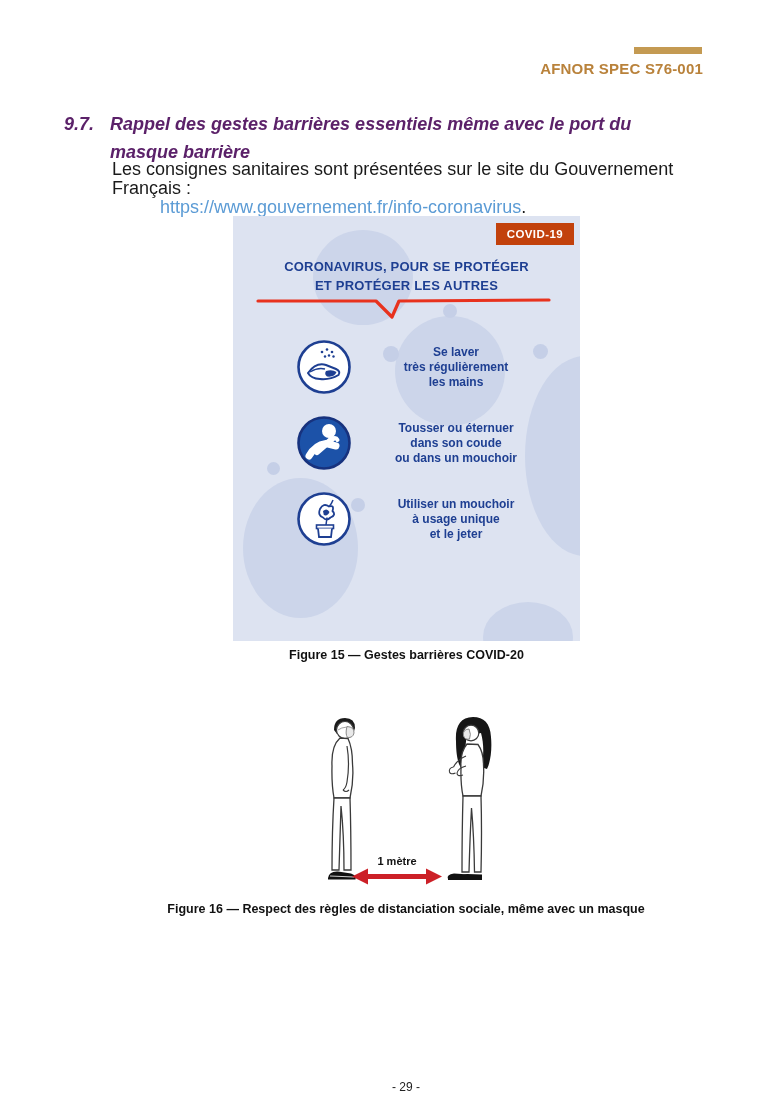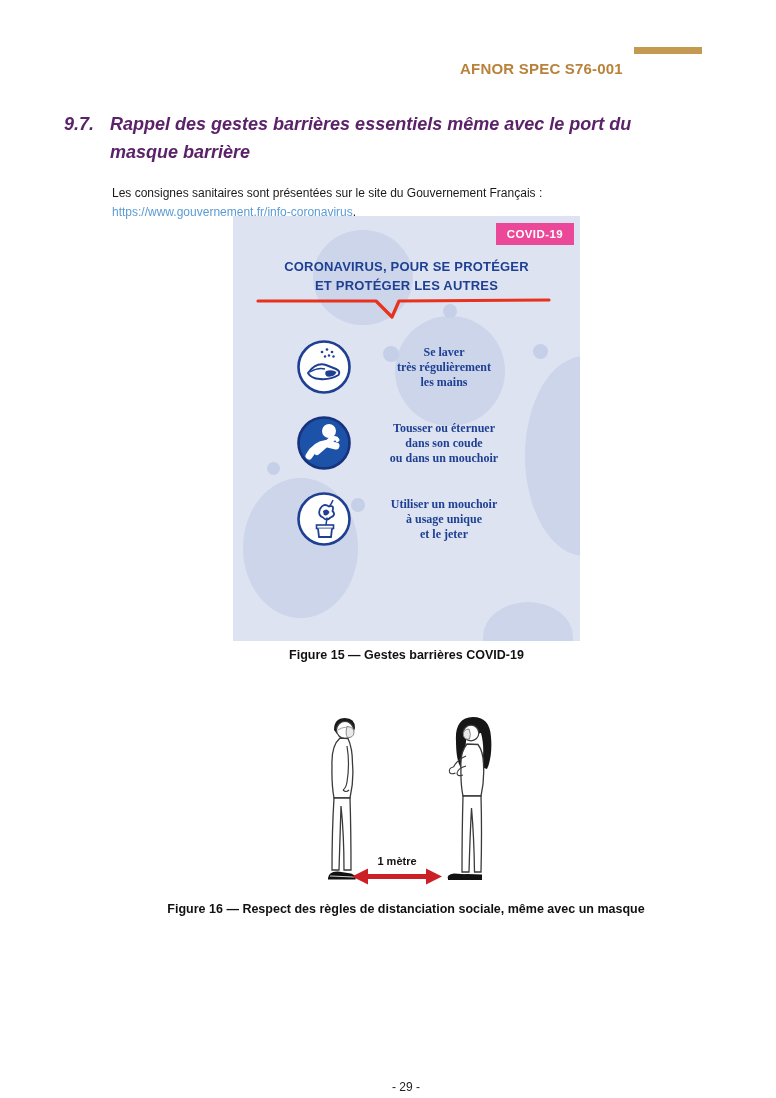--- a/index.html
+++ b/index.html
@@ -6,61 +6,61 @@
   html, body { background: #ffffff; }
   body {
     width: 776px; height: 1098px; position: relative; overflow: hidden;
     font-family: "Liberation Sans", sans-serif; color: #1a1a1a;
   }
   .abs { position: absolute; }
 
   
   .gold-bar { left: 634px; top: 47px; width: 68px; height: 7px; background: #c49a52; }
   .spec-label {
-    left: 380px; top: 60px; width: 323px; text-align: center;
+    left: 380px; top: 60px; width: 323px; text-align: right;
     font-size: 15px; font-weight: bold; color: #b9823b; letter-spacing: .2px;
   }
 
   
   .section-heading { left: 64px; top: 110px; width: 640px; display: flex; font-style: italic; }
   .section-number {
     font-size: 18px; font-weight: bold; color: #5b2169; width: 46px; flex: 0 0 46px;
     line-height: 28px;
   }
   .section-title {
     font-size: 18px; font-weight: bold; color: #5b2169; line-height: 28px; width: 578px;
   }
 
   
-  .body-par { left: 112px; top: 184px; width: 600px; font-size: 12px; line-height: 19px; color: #1a1a1a; }
-  .gov-link { color: #5b9bd5; text-decoration: none; }
+  .body-par { left: 112px; top: 160px; width: 600px; font-size: 18px; line-height: 19px; color: #1a1a1a; }
+  .gov-link { color: #5b9bd5; text-decoration: none; margin-left: 48px; }
   .link-suffix { color: #1a1a1a; }
 
   
   .poster {
     left: 233px; top: 216px; width: 347px; height: 425px;
     background: #dde3f1; overflow: hidden;
   }
   .vwm { position: absolute; border-radius: 50%; background: #ccd5ea; }
   .vwm-dot { position: absolute; border-radius: 50%; background: #c5cfe7; }
   .covid-badge {
-    position: absolute; top: 7px; right: 6px; background: #ec4899; color: #ffffff;
+    position: absolute; top: 7px; right: 6px; background: #c2410c; color: #ffffff;
     font-size: 11.5px; font-weight: bold; padding: 5px 11px; letter-spacing: .4px;
   }
   .poster-title {
     position: absolute; top: 41px; left: 0; width: 100%; text-align: center;
     color: #1e3f92; font-weight: bold; font-size: 13px; line-height: 19px; letter-spacing: .2px;
   }
   .speech-line { position: absolute; top: 80px; left: 0; }
   .poster-row { position: absolute; left: 0; width: 100%; height: 62px; }
   .row-1 { top: 120px; } .row-2 { top: 196px; } .row-3 { top: 272px; } .row-4 { top: 348px; }
   .row-icon { position: absolute; left: 63px; top: 3px; width: 56px; height: 56px; }
   .row-text {
-    position: absolute; left: 116px; top: 50%; transform: translateY(-50%); width: 190px;
-    text-align: center; color: #1e3f92; font-weight: bold; font-size: 12px; line-height: 15px; font-family: Liberation Serif, serif;
+    position: absolute; left: 128px; top: 50%; transform: translateY(-50%); width: 190px;
+    text-align: center; color: #1e3f92; font-weight: bold; font-size: 12px; line-height: 15px;
   }
 
   
   .fig15-caption { left: 233px; top: 648px; width: 347px; text-align: center;
     font-size: 12.5px; font-weight: bold; color: #111; }
   .fig16-caption { left: 36px; top: 902px; width: 740px; text-align: center;
     font-size: 12.5px; font-weight: bold; color: #111; }
   .illustration { left: 288px; top: 710px; }
   .page-footer { left: 36px; top: 1044px; width: 740px; text-align: center; font-size: 12px; color: #222; margin-top: 36px; }
 </style>
@@ -153,21 +153,21 @@
     </svg>
     <div class="row-text">
       <div>Utiliser un mouchoir</div>
       <div>à usage unique</div>
       <div>et le jeter</div>
     </div>
   </div>
 
 </div>
 
-<div class="abs fig15-caption">Figure 15 — Gestes barrières COVID-19</div>
+<div class="abs fig15-caption">Figure 15 — Gestes barrières COVID-20</div>
 
 <svg class="abs illustration" width="240" height="188" viewBox="0 0 240 188">
 
   <g>
     <path d="M46,20 Q46,8 57,8 Q67,8 67,18 L65,24 Q64,14 57,13 Q50,13 49,24 Z" fill="#1b1b1b"></path>
     <circle cx="57" cy="20" r="8.5" fill="#ffffff" stroke="#3a3a3a" stroke-width="1.2"></circle>
     <path d="M59,16.5 Q66.5,17 66,23 Q65,28 59.5,27.5 Q57,24 59,16.5 Z" fill="#e9e9e9" stroke="#8a8a8a" stroke-width="1"></path>
     <path d="M59,17 Q53,17.5 50,20" fill="none" stroke="#8a8a8a" stroke-width="0.8"></path>
     <path d="M52,28 Q43,36 44,56 Q43.5,74 46,88 L62,88 Q66,70 64.5,54 Q64.5,38 60,28.5 Z" fill="#ffffff" stroke="#3a3a3a" stroke-width="1.3"></path>
     <path d="M59,36 Q62,54 59,72 Q58,78 55,80" fill="none" stroke="#3a3a3a" stroke-width="1.2"></path>

